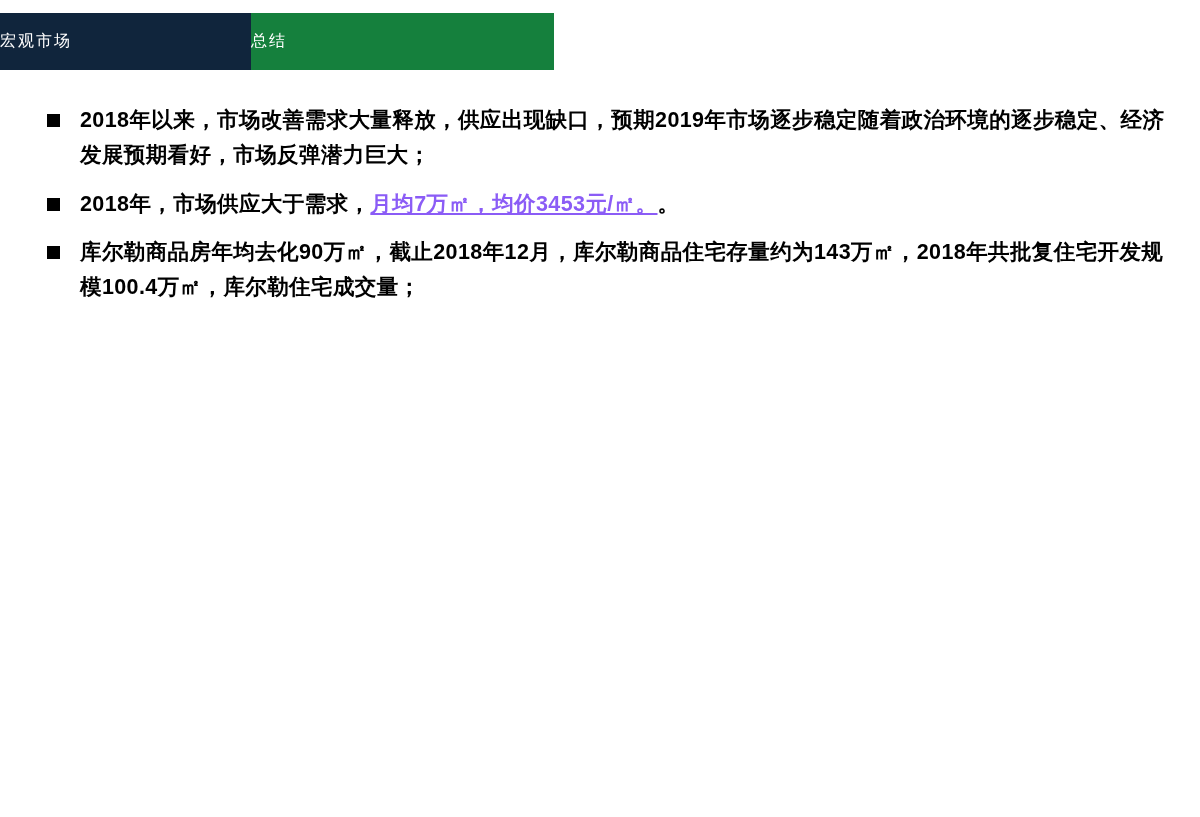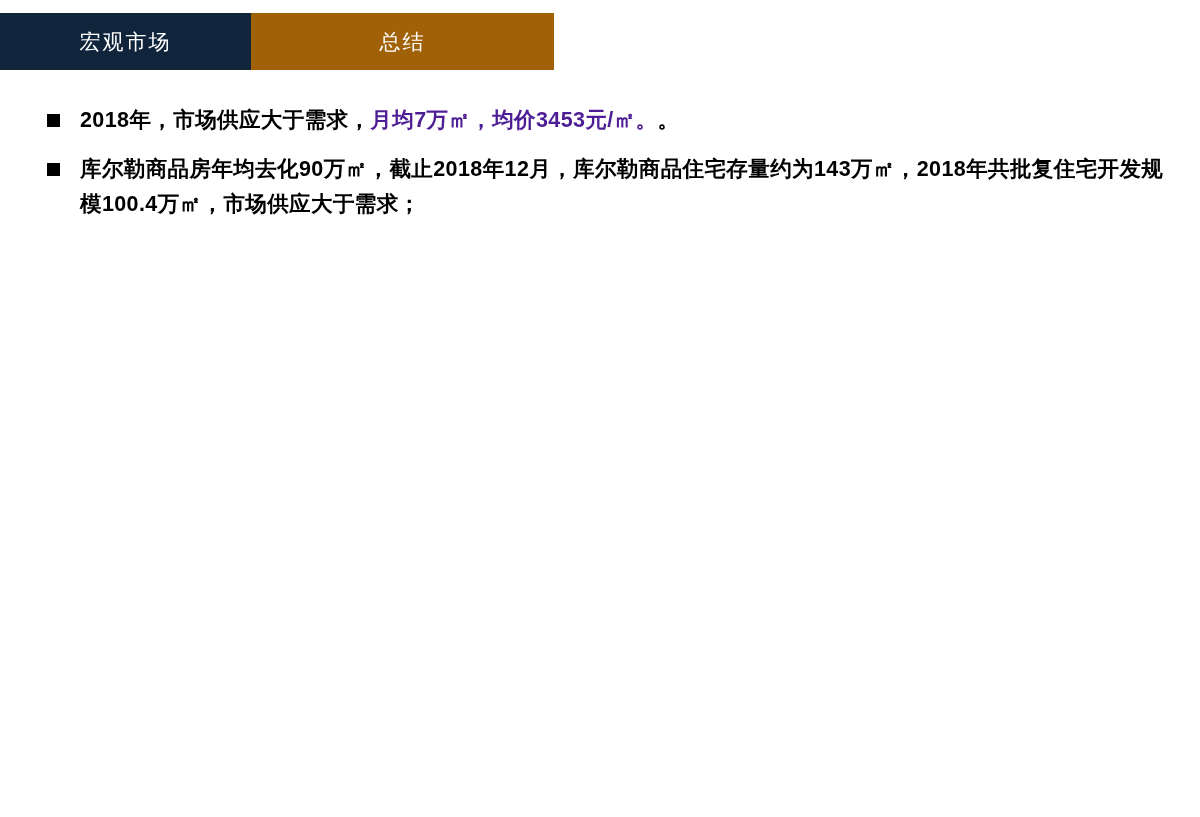--- a/index.html
+++ b/index.html
@@ -35,33 +35,32 @@
     position: absolute;
     left: 0;
     top: 13px;
     height: 57px;
     display: flex;
     align-items: stretch;
   }
   .tab {
     display: flex;
     align-items: center;
-    justify-content: center;
-    font-size: 21px;
+    font-size: 16px;
     letter-spacing: 2px;
     color: #ffffff;
     box-sizing: border-box;
   }
   .tab-primary {
     width: 251px;
     background: #10253c;
   }
   .tab-secondary {
     width: 303px;
-    background: #a16207;
+    background: #15803d;
   }
   .content {
     position: absolute;
     left: 47px;
     top: 103px;
     width: 1120px;
   }
   .bullet-row {
     display: flex;
     align-items: flex-start;
@@ -77,52 +76,59 @@
   }
   .bullet-text {
     flex: 1 1 auto;
     font-size: 21.5px;
     font-weight: bold;
     color: #000000;
     line-height: 1.62;
     letter-spacing: 0.4px;
   }
   .hl {
-    color: #4c1d95;
+    color: #8b5cf6;
+    text-decoration: underline;
   }
 </style>
 </head>
 <body>
 
 <div class="slide">
 
   <div class="accent-strip"></div>
 
   <div class="tabbar">
     <div class="tab tab-primary">
       <span>宏观市场</span>
     </div>
     <div class="tab tab-secondary">
       <span>总结</span>
     </div>
   </div>
 
   <div class="content">
 
+    <div class="bullet-row">
+      <div class="bullet-marker"></div>
+      <div class="bullet-text">
+        <span>2018年以来，市场改善需求大量释放，供应出现缺口，预期2019年市场逐步稳定随着政治环境的逐步稳定、经济发展预期看好，市场反弹潜力巨大；</span>
+      </div>
+    </div>
 
     <div class="bullet-row">
       <div class="bullet-marker"></div>
       <div class="bullet-text">
         <span>2018年，市场供应大于需求，</span><span class="hl">月均7万㎡，均价3453元/㎡。</span><span>。</span>
       </div>
     </div>
 
     <div class="bullet-row">
       <div class="bullet-marker"></div>
       <div class="bullet-text">
-        <span>库尔勒商品房年均去化90万㎡，截止2018年12月，库尔勒商品住宅存量约为143万㎡，2018年共批复住宅开发规模100.4万㎡，市场供应大于需求；</span>
+        <span>库尔勒商品房年均去化90万㎡，截止2018年12月，库尔勒商品住宅存量约为143万㎡，2018年共批复住宅开发规模100.4万㎡，库尔勒住宅成交量；</span>
       </div>
     </div>
 
 
   </div>
 
 </div>
 
 </body></html>

